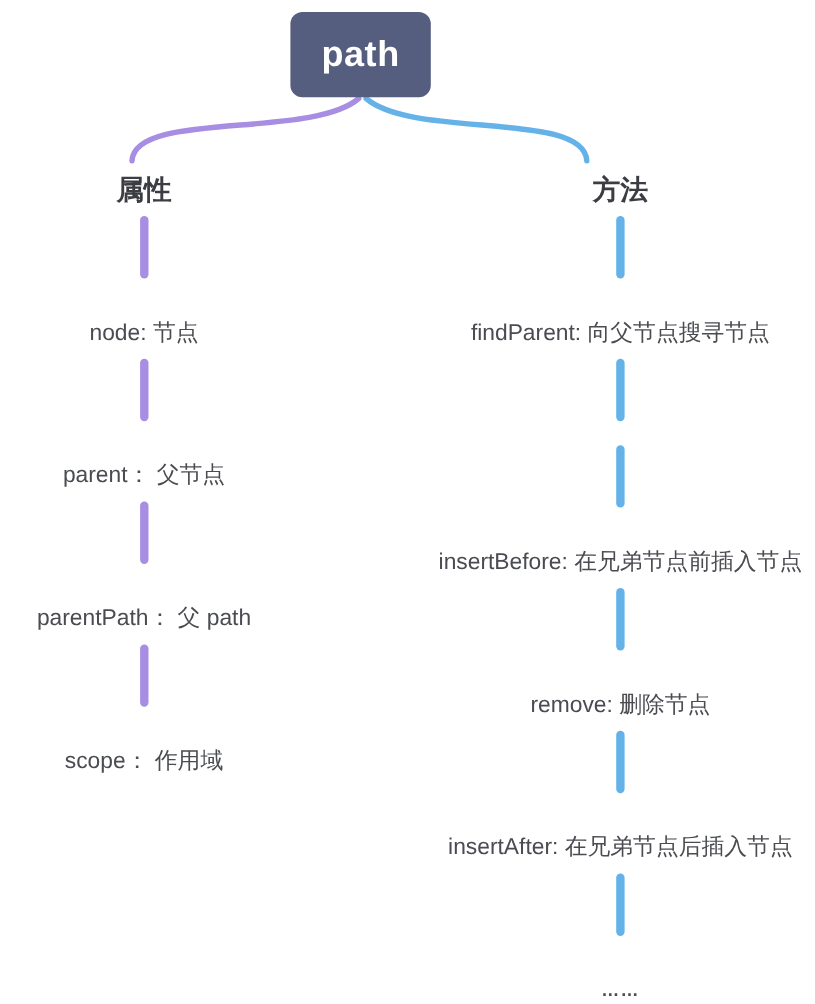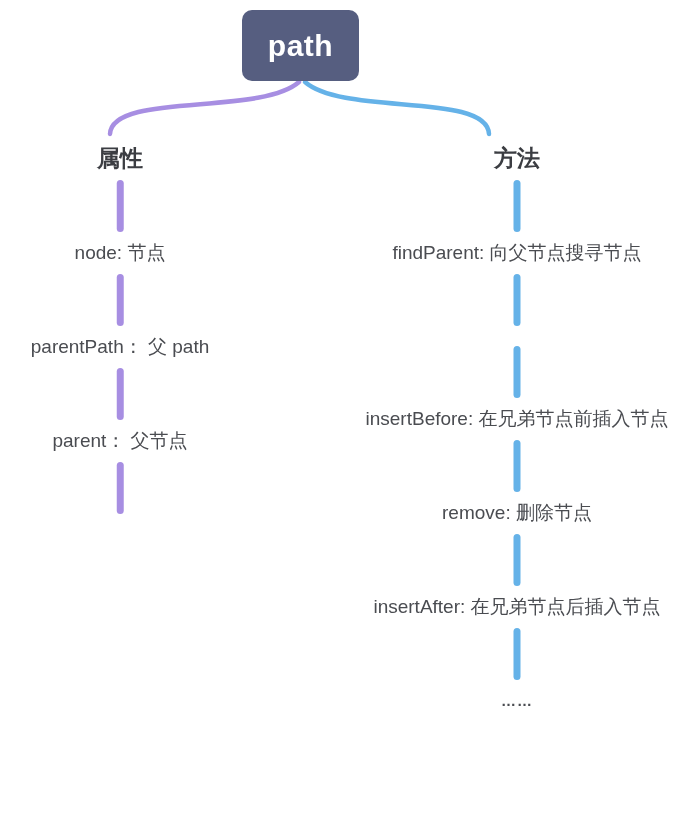--- a/index.html
+++ b/index.html
@@ -66,20 +66,21 @@
     border-radius: 4px;
     margin: 10px 0;
   }
   .column.left  .seg { background: var(--left-branch, #a78ee2); }
   .column.right .seg { background: var(--right-branch, #65b2e8); }
   .item {
     font-size: 19px;
     line-height: 22px;
     color: var(--item-text, #4a4c51);
     white-space: nowrap;
+    margin-top: 25px;
   }
   .item.dots {
     font-size: 15px;
     font-weight: bold;
     letter-spacing: 1px;
   }
 </style>
 </head>
 <body>
 
@@ -96,28 +97,29 @@
 
   <div class="column left">
     <div class="branch-label">属性</div>
 
     <div class="row">
       <div class="seg"></div>
       <div class="item">node: 节点</div>
     </div>
     <div class="row">
       <div class="seg"></div>
+      <div class="item">parent： 父节点</div>
+    </div>
+    <div class="row">
+      <div class="seg"></div>
       <div class="item">parentPath： 父 path</div>
     </div>
     <div class="row">
       <div class="seg"></div>
-      <div class="item">parent： 父节点</div>
-    </div>
-    <div class="row">
-      <div class="seg"></div>
+      <div class="item">scope： 作用域</div>
     </div>
   </div>
 
   <div class="column right">
     <div class="branch-label">方法</div>
 
     <div class="row">
       <div class="seg"></div>
       <div class="item">findParent: 向父节点搜寻节点</div>
     </div>

